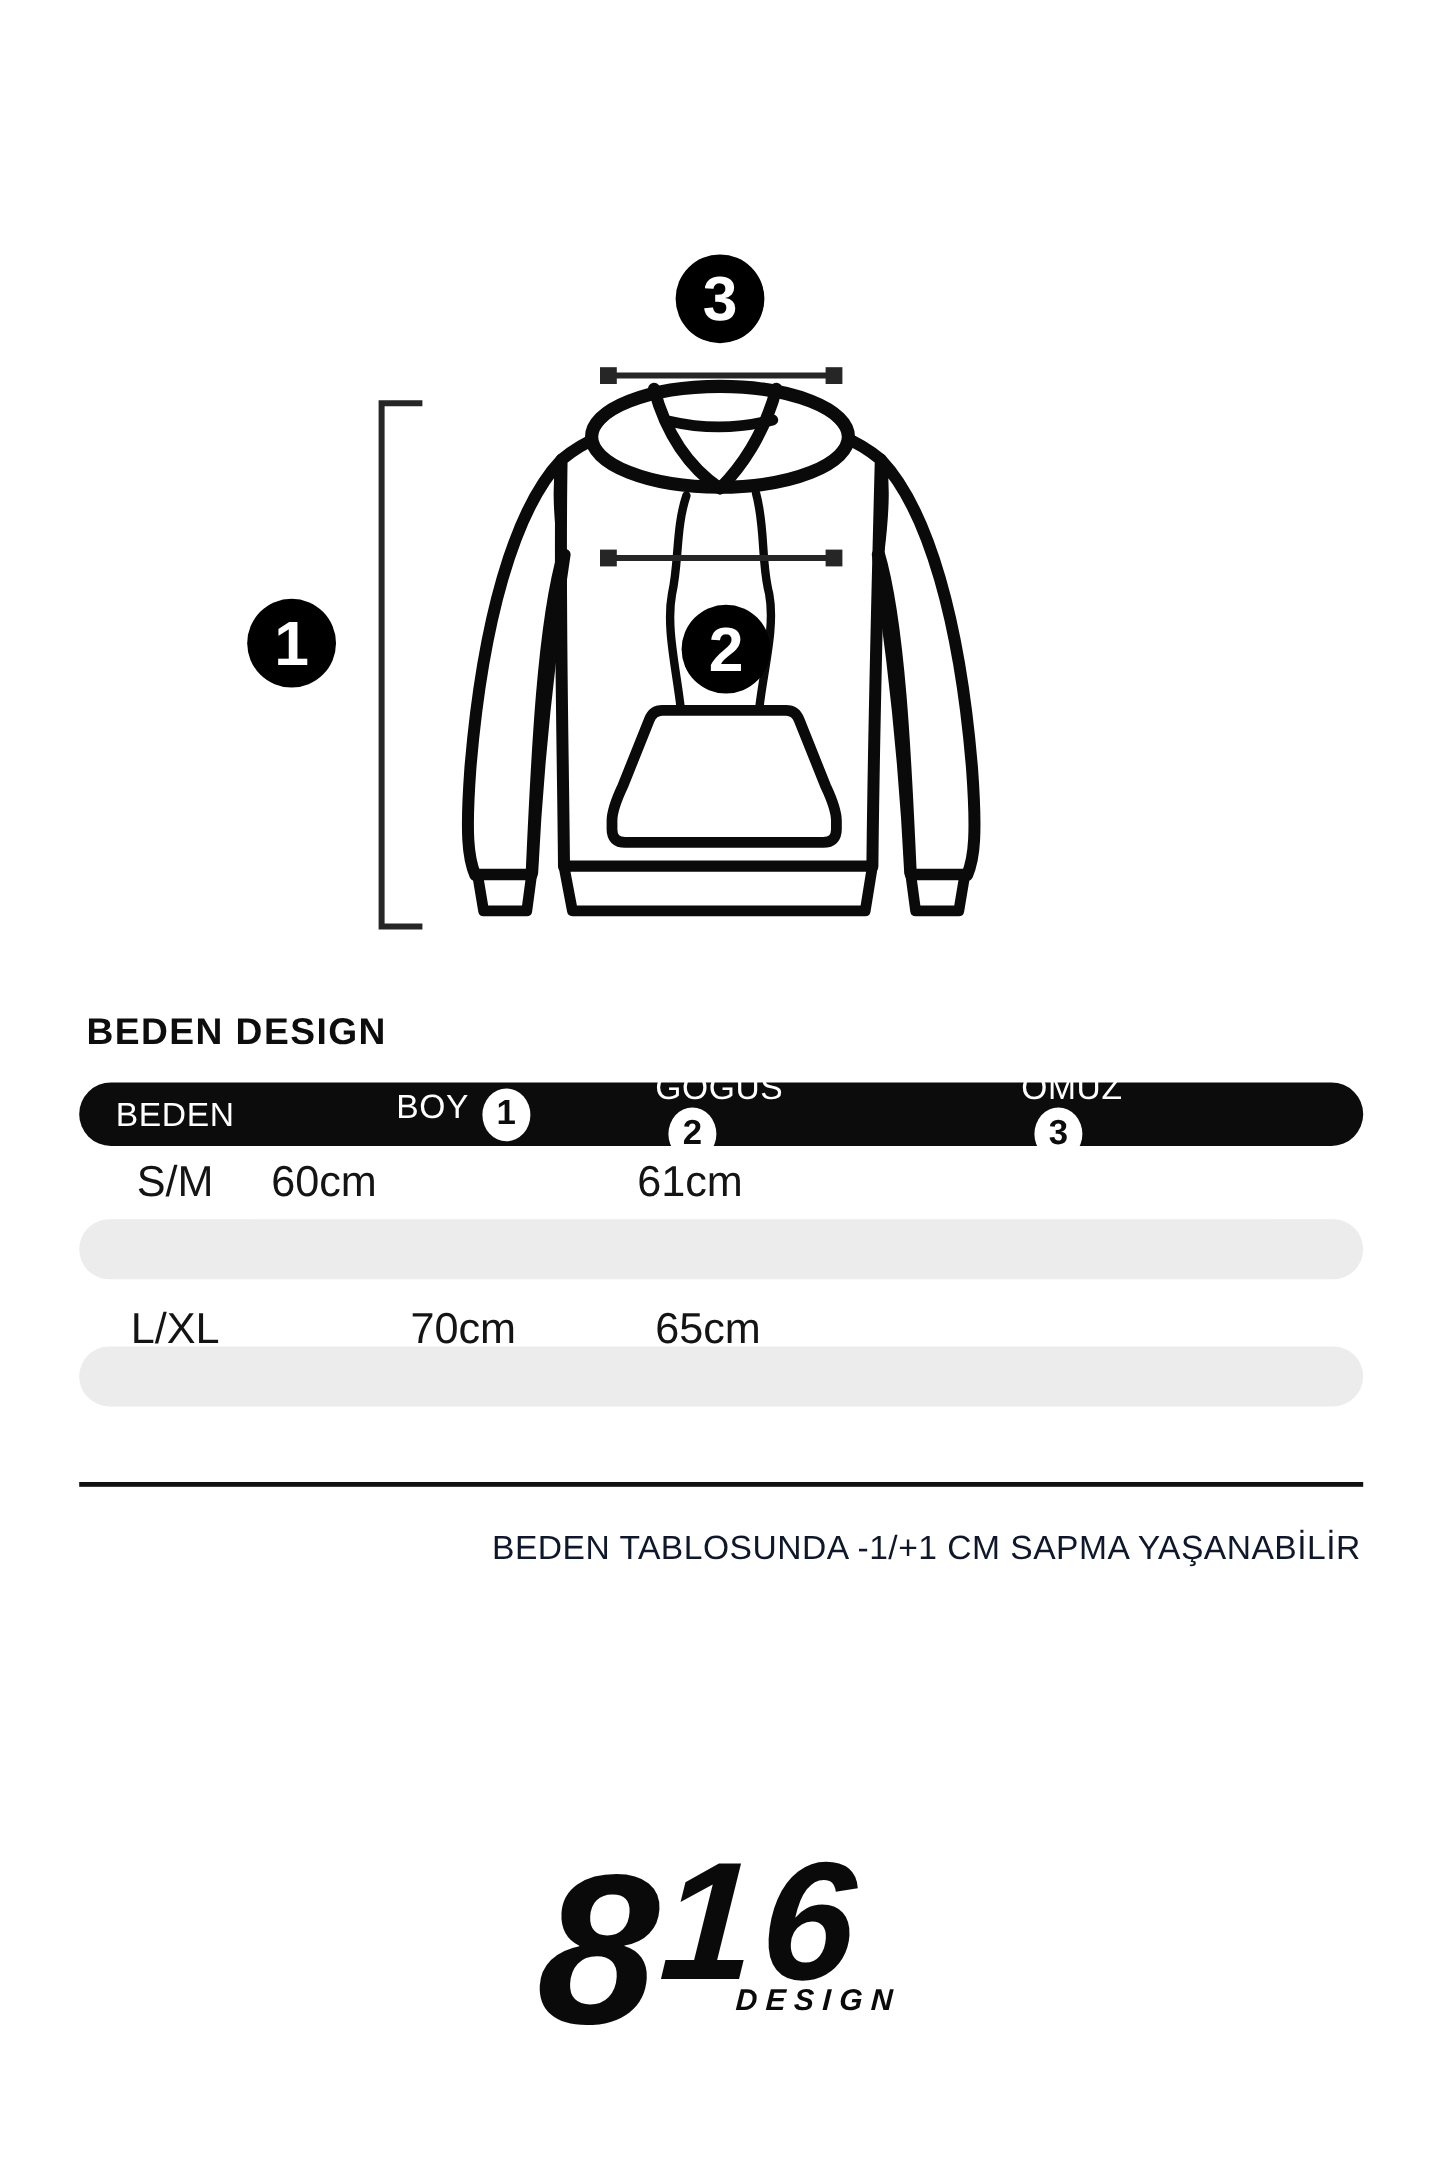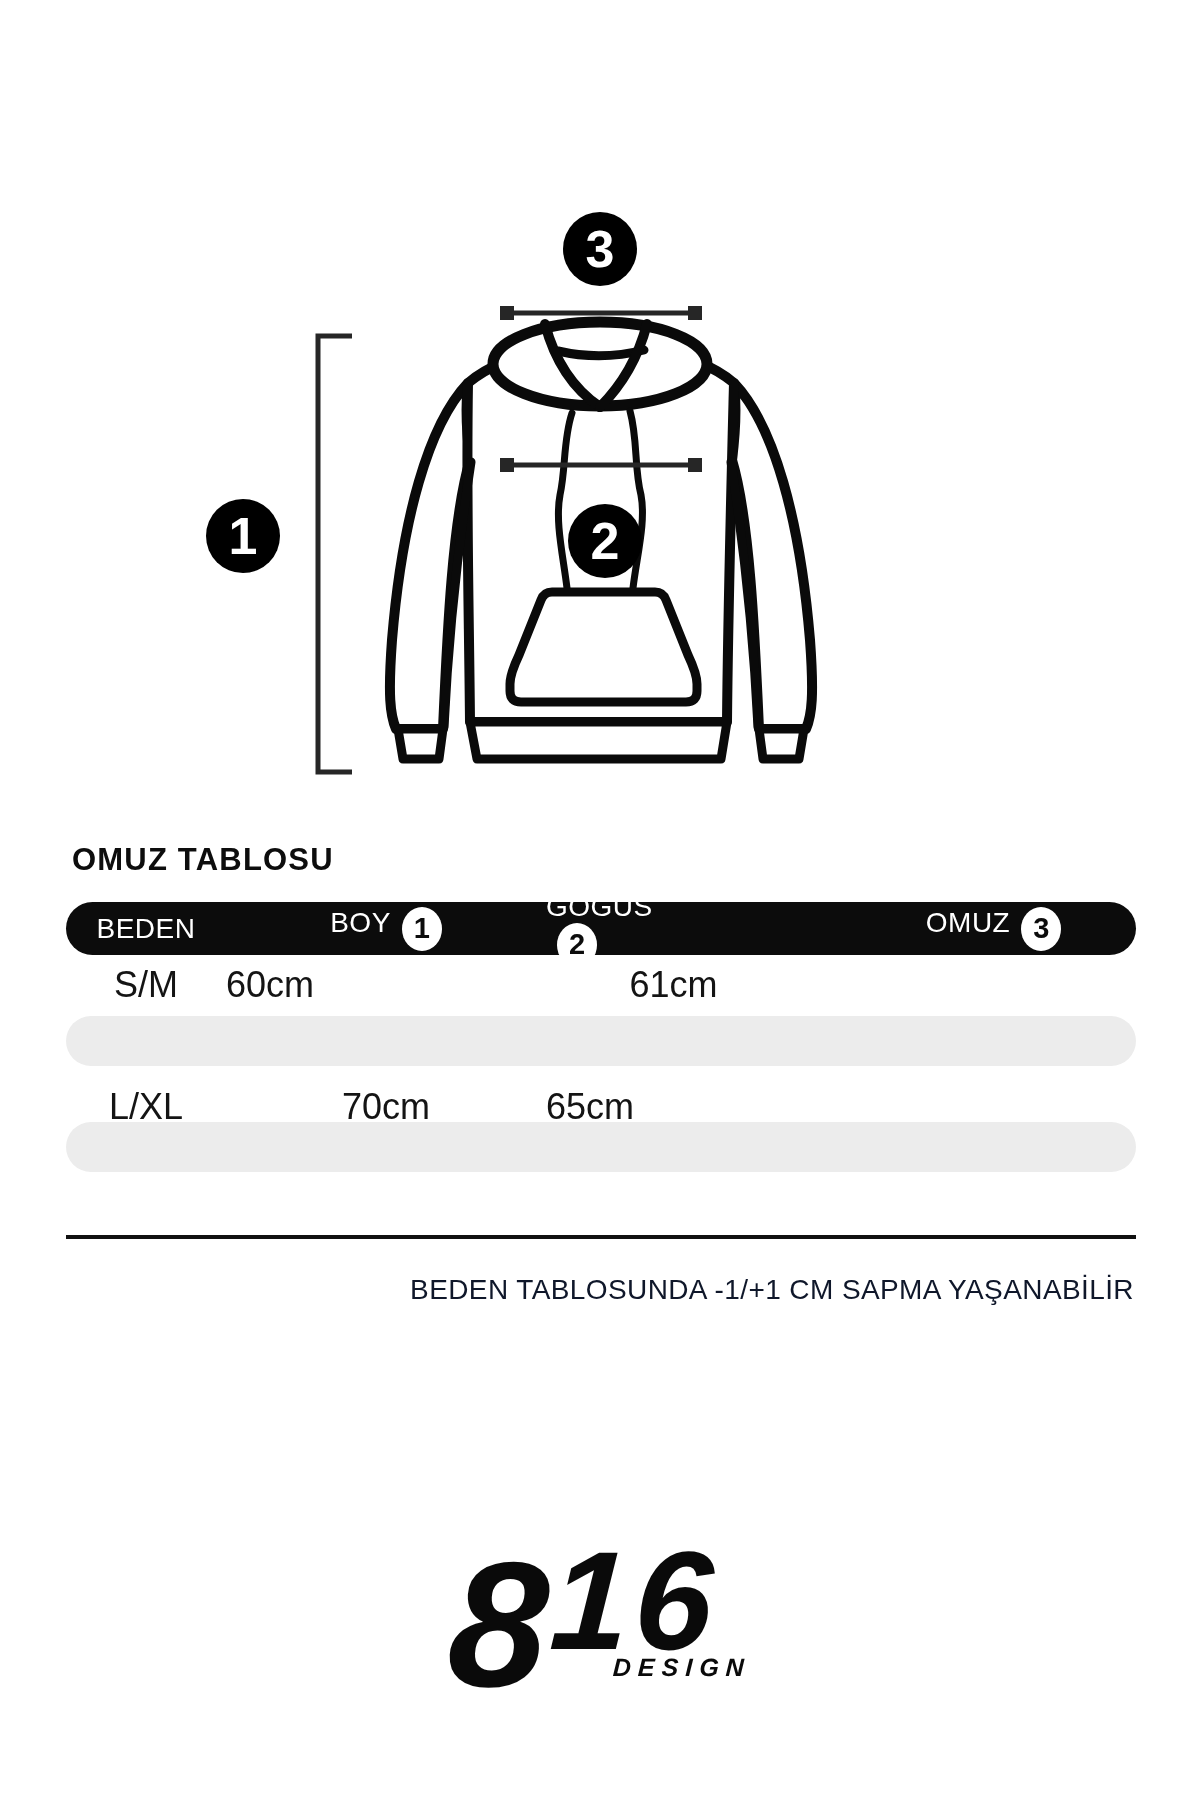--- a/index.html
+++ b/index.html
@@ -12,21 +12,21 @@
   
   .table-title{
     position:absolute;left:72px;top:842px;font-size:31px;font-weight:700;
     letter-spacing:1.2px;color:#0d0d0d;
   }
   .thead{
     position:absolute;left:66px;top:902px;width:1070px;height:53px;
     background:#0c0c0c;border-radius:27px;display:flex;align-items:center;
   }
   .col{display:flex;align-items:flex-start;justify-content:center;}
-  .col-0{width:160px;} .col-1{width:320px;} .col-2{width:305px;flex-direction:column;} .col-3{width:285px;}
+  .col-0{width:160px;} .col-1{width:320px;} .col-2{width:305px;flex-direction:column;} .col-3{width:285px;flex-direction:column;}
   .thead .hlabel{color:#ffffff;font-size:28px;letter-spacing:.5px;}
   .hbadge{
     width:40px;height:44px;border-radius:50%;background:#ffffff;color:#0c0c0c;
     font-size:29px;font-weight:700;display:flex;align-items:center;justify-content:center;
     margin-left:11px;
   }
   .trow{
     position:absolute;left:66px;width:1070px;height:54px;display:flex;align-items:center;
     color:#141414;font-size:36px;
   }
@@ -98,21 +98,21 @@
     <g font-family="Liberation Sans, DejaVu Sans, sans-serif" font-weight="bold" font-size="52" text-anchor="middle" fill="#ffffff">
       <circle cx="600" cy="249" r="37" fill="#000000"></circle>
       <text x="600" y="267">3</text>
       <circle cx="243" cy="536" r="37" fill="#000000"></circle>
       <text x="243" y="554">1</text>
       <circle cx="605" cy="541" r="37" fill="#000000"></circle>
       <text x="605" y="559">2</text>
     </g>
   </svg>
 
-  <div class="table-title">OMUZ TABLOSU</div>
+  <div class="table-title">BEDEN DESIGN</div>
 
   <div class="thead">
     <div class="col col-0">
       <span class="hlabel">BEDEN</span>
     </div>
     <div class="col col-1">
       <span class="hlabel">BOY</span>
       <span class="hbadge">1</span>
     </div>
     <div class="col col-2">

